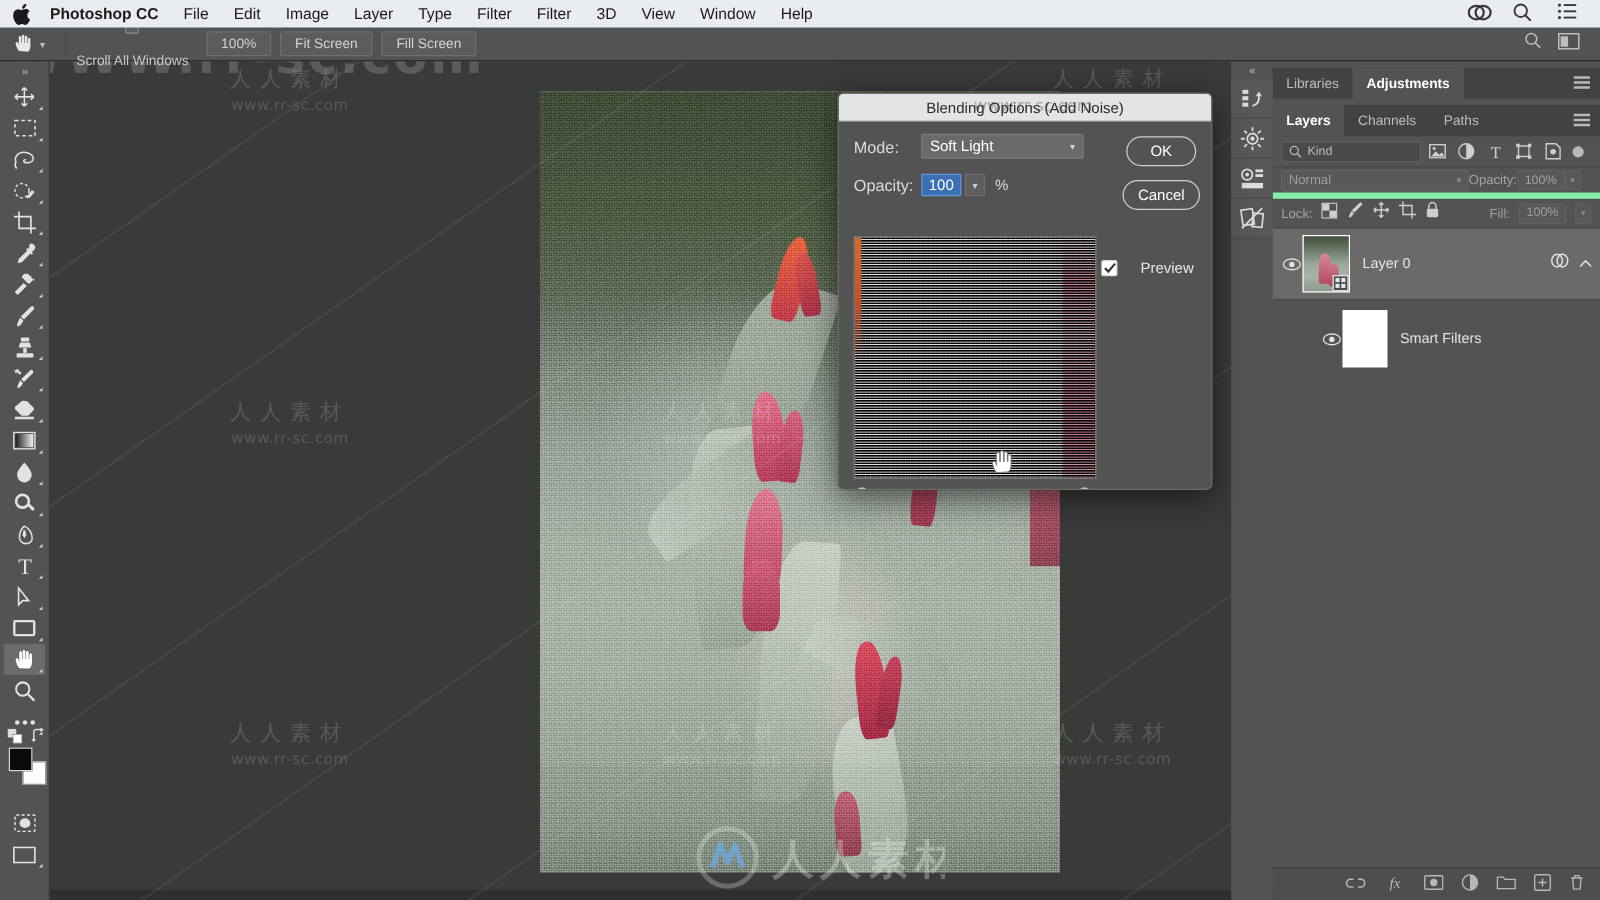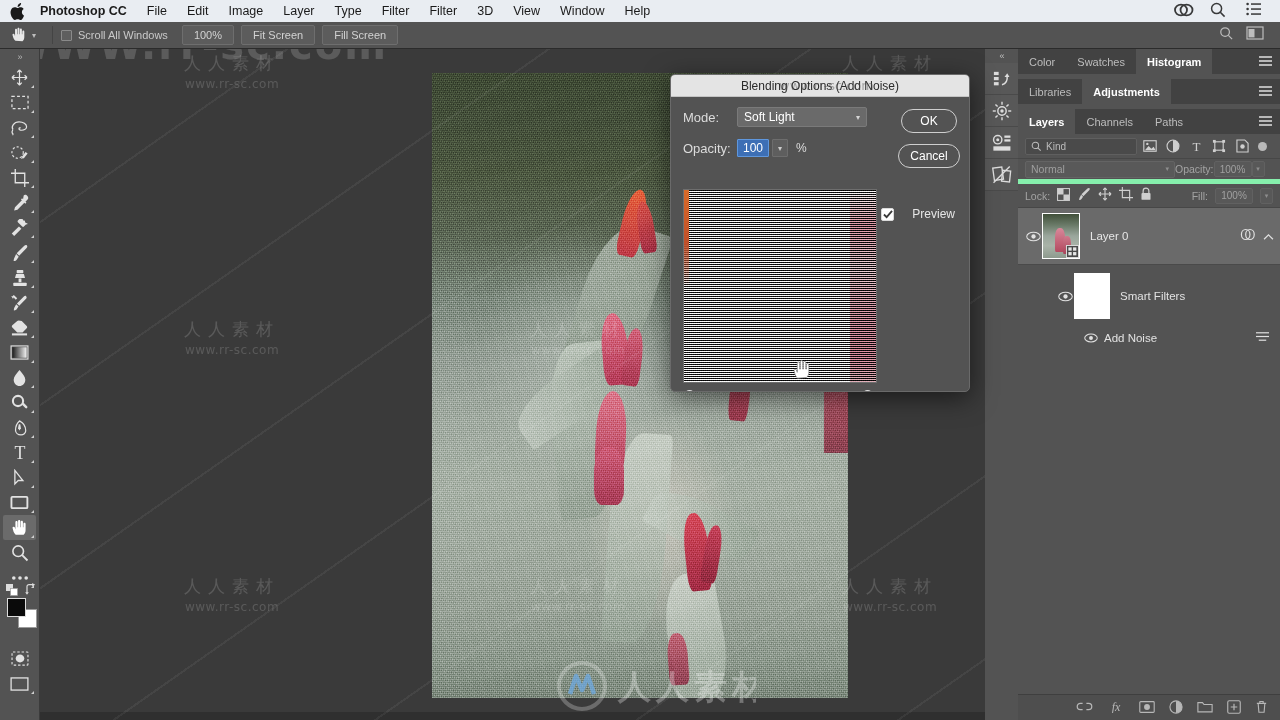--- a/index.html
+++ b/index.html
@@ -26,21 +26,21 @@
 
   
   #optionsbar {
     position:absolute; top:22px; left:0; width:1280px; height:27px;
     background:#535353; border-bottom:1px solid #2b2b2b;
     display:flex; align-items:center; padding:0 6px; z-index:50;
   }
   .opt-tool { width:26px; height:22px; display:flex; align-items:center; justify-content:center; }
   .opt-caret { font-size:8px; color:#bdbdbd; margin-right:8px; }
   .opt-divider { width:1px; height:18px; background:#444; margin:0 8px; }
-  .opt-check { display:flex; align-items:center; gap:6px; margin-right:14px; }
+  .opt-check { display:flex; align-items:center; gap:16px; margin-right:14px;flex-direction:column; }
   .opt-check .box { width:11px; height:11px; border:1px solid #8a8a8a; background:#5e5e5e; border-radius:1px; }
   .opt-label { font-size:11px; color:#c9c9c9; }
   .opt-btn {
     font-size:11px; color:#d2d2d2; background:#5c5c5c;
     border:1px solid #6e6e6e; border-radius:2px;
     padding:3px 11px; margin-right:7px;
   }
   #optionsbar .spacer { flex:1; }
   .opt-right { display:flex; align-items:center; gap:12px; padding-right:10px; }
 
@@ -721,30 +721,20 @@
     <svg width="20" height="20" viewBox="0 0 21 21">
         <rect x="1.6" y="2.6" width="9.6" height="13" fill="none" stroke="#dcdcdc" stroke-width="1.4" transform="rotate(-8 6.4 9)"></rect>
         <rect x="10.6" y="6" width="8.4" height="11.4" fill="none" stroke="#dcdcdc" stroke-width="1.4" transform="rotate(6 14.8 11.7)"></rect>
         <line x1="1.6" y1="18.6" x2="18.6" y2="1.6" stroke="#dcdcdc" stroke-width="1.4"></line>
       </svg>
   </div>
 </div>
 
 <div id="panels">
 
-  <div class="panel-tabs">
-    <div class="ptab">Color</div>
-    <div class="ptab">Swatches</div>
-    <div class="ptab active">Histogram</div>
-    <span class="pmenu">
-        <i></i>
-        <i></i>
-        <i></i>
-      </span>
-  </div>
   <div style="height:5px;background:#535353;"></div>
 
   <div class="panel-tabs">
     <div class="ptab">Libraries</div>
     <div class="ptab active">Adjustments</div>
     <span class="pmenu">
         <i></i>
         <i></i>
         <i></i>
       </span>
@@ -902,38 +892,20 @@
       <span class="sf-eye">
         <svg width="15" height="11" viewBox="0 0 16 11">
             <ellipse cx="8" cy="5.5" rx="7.2" ry="4.6" fill="none" stroke="#e2e2e2" stroke-width="1.1"></ellipse>
             <circle cx="8" cy="5.5" r="2.3" fill="#e2e2e2"></circle>
           </svg>
       </span>
       <span class="sf-mask"></span>
       <span class="sf-label">Smart Filters</span>
     </div>
 
-    <div class="fx-row">
-      <span class="fx-eye">
-        <svg width="14" height="10" viewBox="0 0 15 10">
-            <ellipse cx="7.5" cy="5" rx="6.7" ry="4.2" fill="none" stroke="#e2e2e2" stroke-width="1.1"></ellipse>
-            <circle cx="7.5" cy="5" r="2.1" fill="#e2e2e2"></circle>
-          </svg>
-      </span>
-      <span class="fx-label">Add Noise</span>
-      <span class="fx-slider">
-        <svg width="15" height="13" viewBox="0 0 16 14">
-            <g stroke="#e0e0e0" stroke-width="1.3">
-              <line x1="1" y1="3" x2="15" y2="3"></line>
-              <line x1="1" y1="7" x2="15" y2="7"></line>
-              <line x1="4" y1="11" x2="12" y2="11"></line>
-            </g>
-          </svg>
-      </span>
-    </div>
 
   </div>
 
   <div class="panel-footer">
     <span class="ft-ic">
       <svg width="17" height="11" viewBox="0 0 18 11">
           <path fill="none" stroke="#b7b7b7" stroke-width="1.3" d="M7 2.2H4.6a3.3 3.3 0 000 6.6H7M11 2.2h2.4a3.3 3.3 0 010 6.6H11"></path>
         </svg>
     </span>
     <span class="ft-ic">

